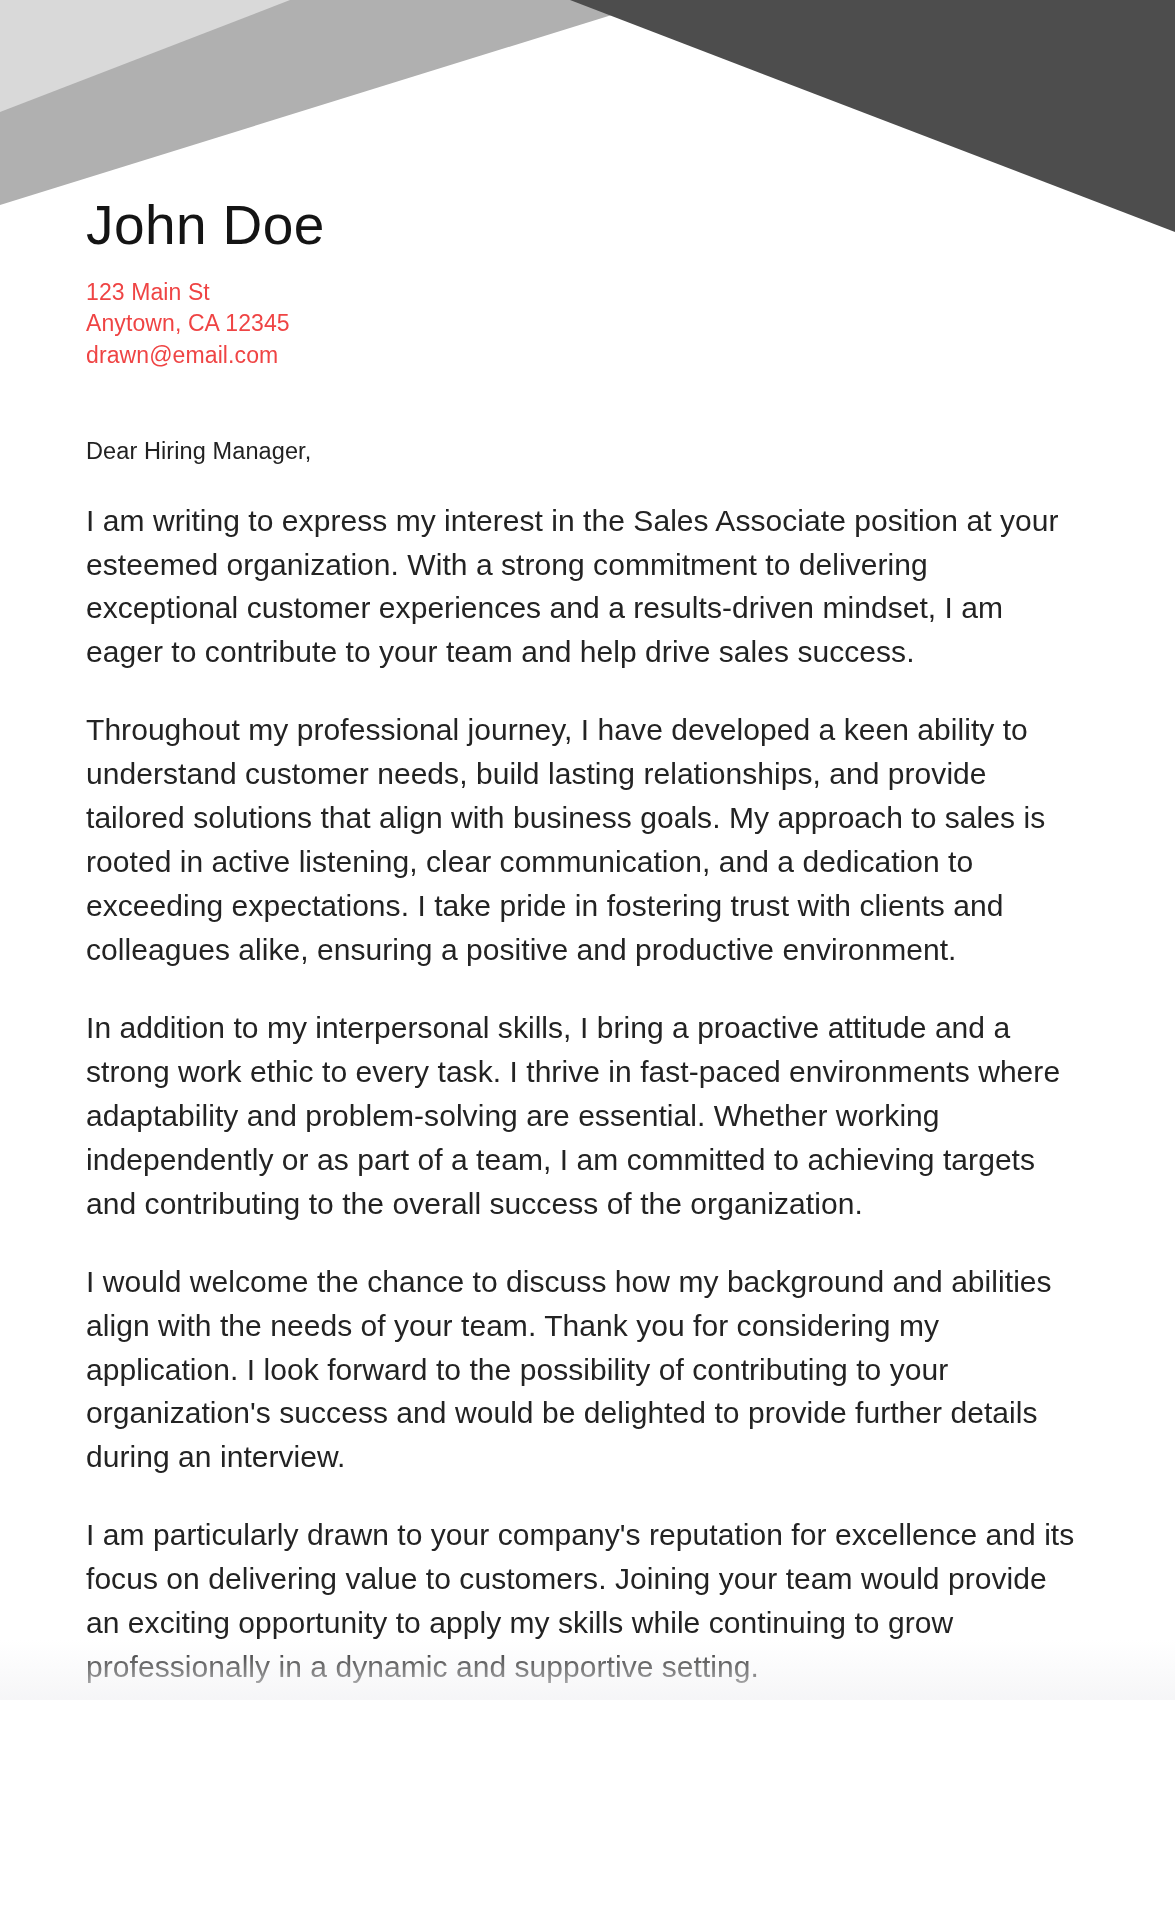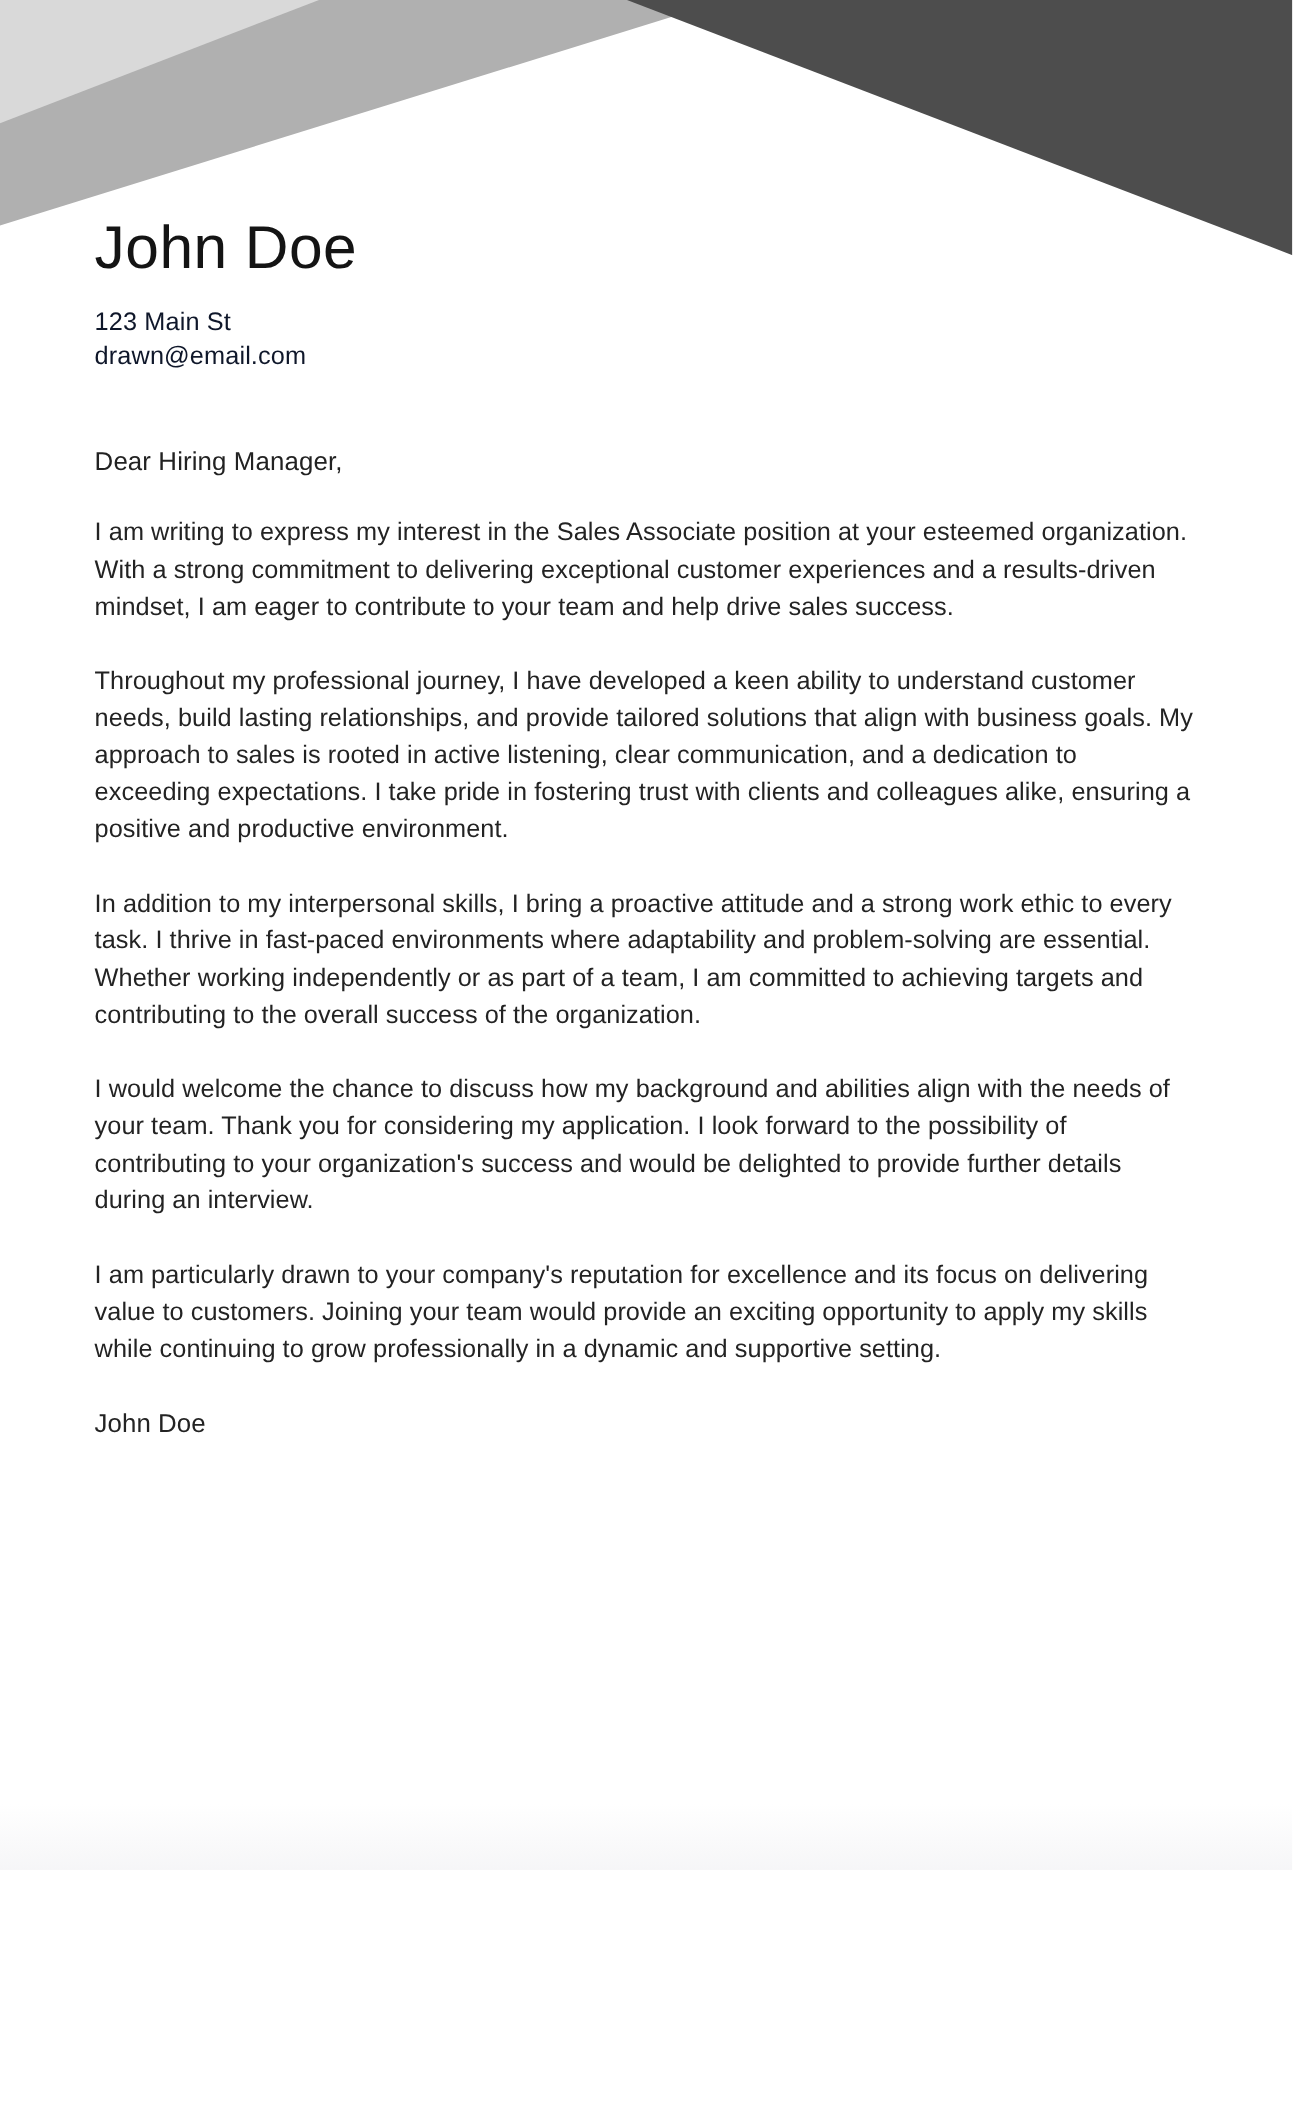--- a/index.html
+++ b/index.html
@@ -44,21 +44,21 @@
     line-height: 1.06;
     margin: 0 0 22px 0;
     white-space: nowrap;
   }
 
   #contact-block {
     margin: 0 0 0 0;
     font-size: 23px;
     font-weight: 400;
     line-height: 1.15;
-    color: #0f172a;
+    color: #ef4444;
   }
 
   #contact-block .contact-line {
     display: block;
     padding: 2.5px 0;
     letter-spacing: 0.1px;
   }
 
   #salutation {
     margin: 67px 0 17px 0;
@@ -68,21 +68,21 @@
     letter-spacing: 0.1px;
   }
 
   #paragraphs {
     margin: 0;
     padding: 0;
   }
 
   .letter-paragraph {
     margin: 34px 0 0 0;
-    font-size: 23px;
+    font-size: 30px;
     font-weight: 400;
     line-height: 1.465;
     color: #232323;
     letter-spacing: 0.05px;
     max-width: 1002px;
     text-align: left;
   }
 
   #closing-block {
     margin: 34px 0 0 0;
@@ -118,20 +118,21 @@
     <polygon points="290,0 660,0 0,205 0,112" fill="#b0b0b0"></polygon>
     <polygon points="570,0 1175,0 1175,232" fill="#4d4d4d"></polygon>
   </svg>
 
   <div id="letter-body">
 
     <h1 id="name-heading">John Doe</h1>
 
     <div id="contact-block">
       <span class="contact-line">123 Main St</span>
+      <span class="contact-line">Anytown, CA 12345</span>
       <span class="contact-line">drawn@email.com</span>
     </div>
 
     <p id="salutation">Dear Hiring Manager,</p>
 
     <div id="paragraphs">
       <p class="letter-paragraph">I am writing to express my interest in the Sales Associate position at your esteemed organization. With a strong commitment to delivering exceptional customer experiences and a results-driven mindset, I am eager to contribute to your team and help drive sales success.</p>
       <p class="letter-paragraph">Throughout my professional journey, I have developed a keen ability to understand customer needs, build lasting relationships, and provide tailored solutions that align with business goals. My approach to sales is rooted in active listening, clear communication, and a dedication to exceeding expectations. I take pride in fostering trust with clients and colleagues alike, ensuring a positive and productive environment.</p>
       <p class="letter-paragraph">In addition to my interpersonal skills, I bring a proactive attitude and a strong work ethic to every task. I thrive in fast-paced environments where adaptability and problem-solving are essential. Whether working independently or as part of a team, I am committed to achieving targets and contributing to the overall success of the organization.</p>
       <p class="letter-paragraph">I would welcome the chance to discuss how my background and abilities align with the needs of your team. Thank you for considering my application. I look forward to the possibility of contributing to your organization's success and would be delighted to provide further details during an interview.</p>

